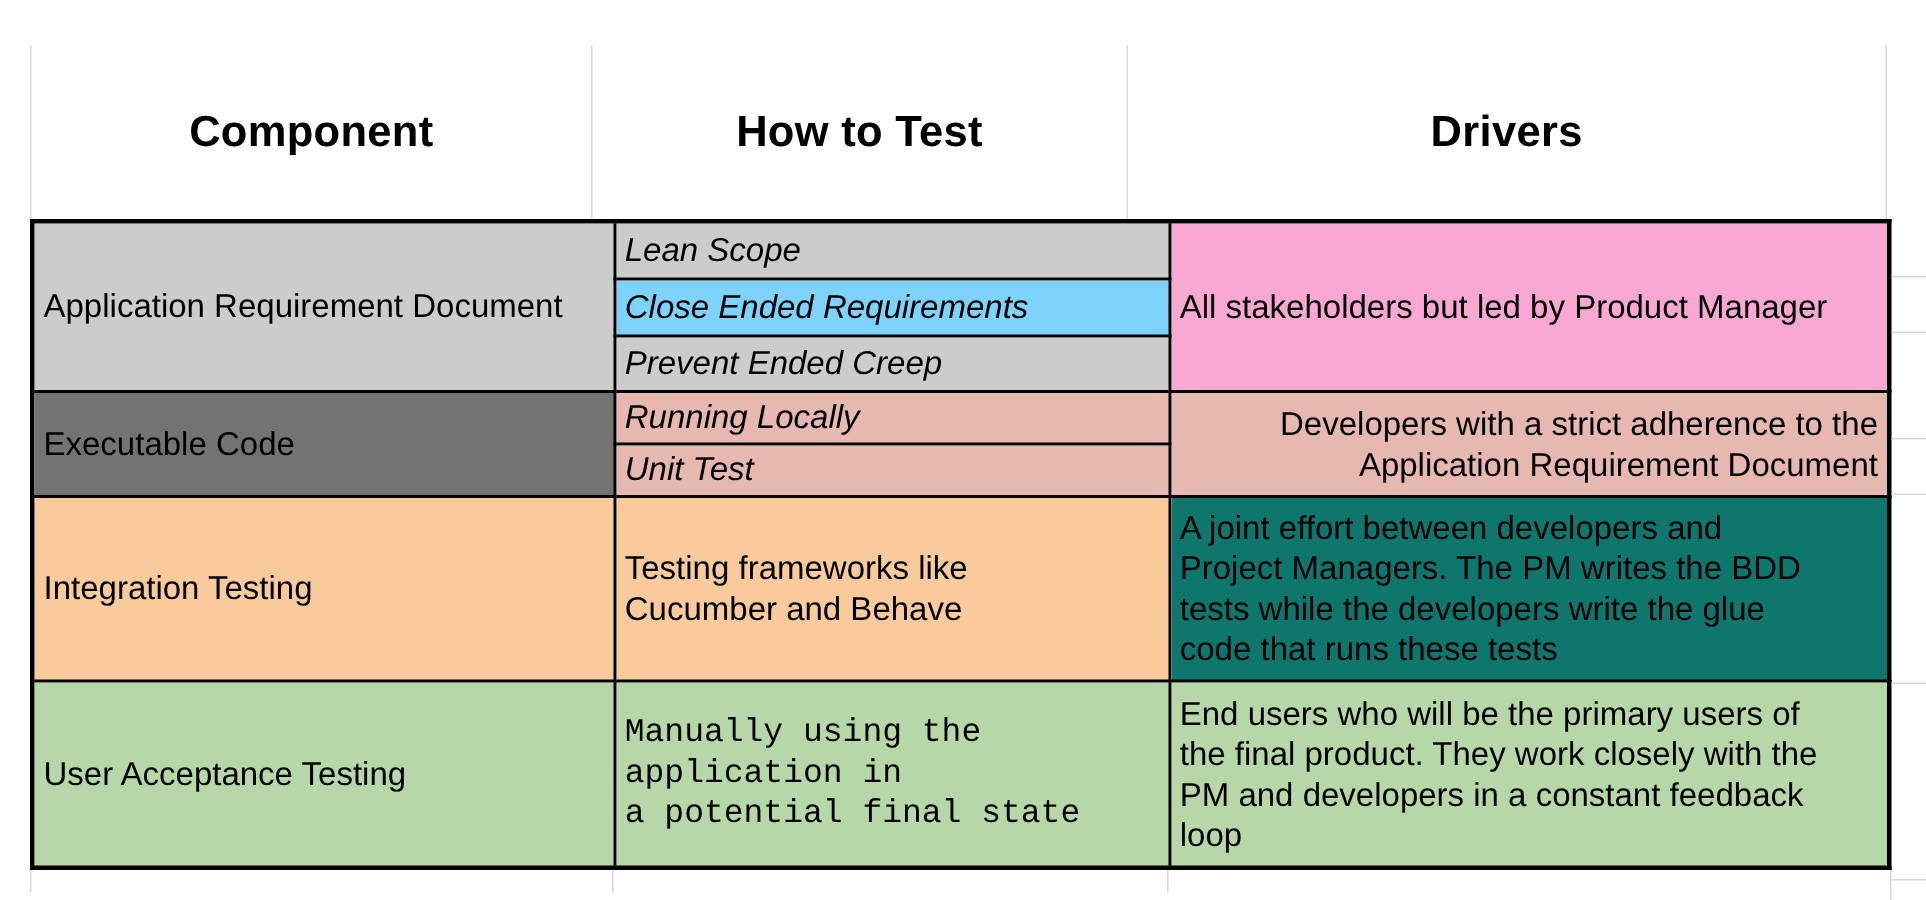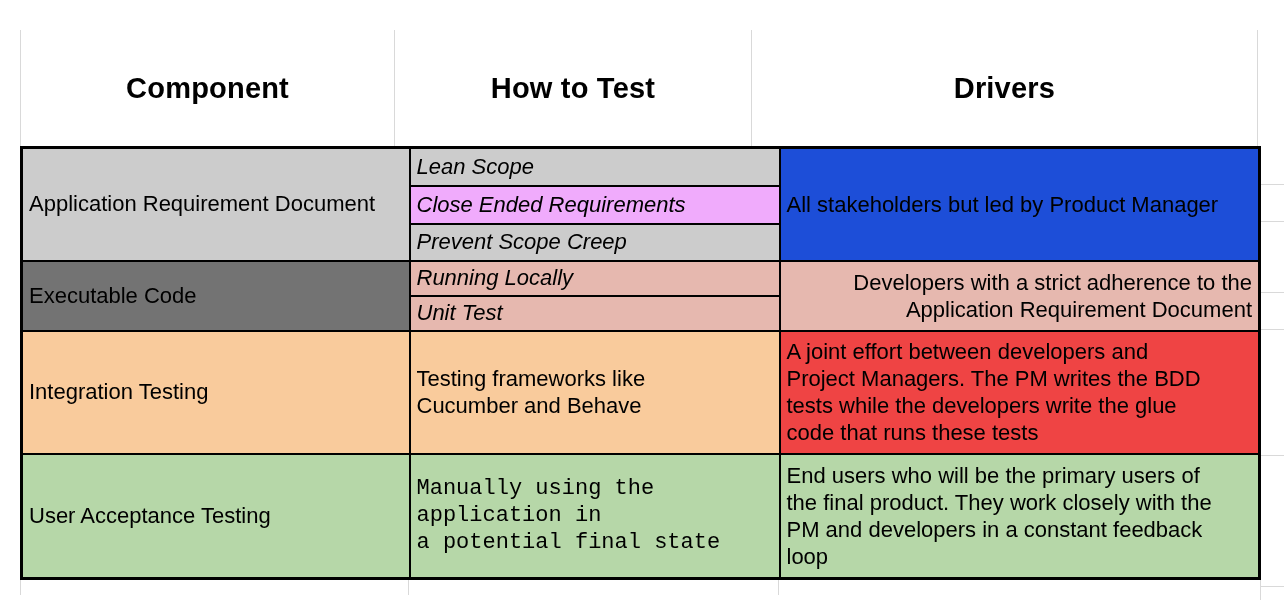--- a/index.html
+++ b/index.html
@@ -59,44 +59,44 @@
     <colgroup>
         <col style="width:388px">
         <col style="width:370px">
         <col style="width:480px">
       </colgroup>
     <tbody>
 
       <tr class="h38">
         <td rowspan="3" style="background-color: rgb(204, 204, 204);">Application Requirement Document</td>
         <td class="italic" style="background-color: rgb(204, 204, 204);">Lean Scope</td>
-        <td rowspan="3" class="multiline" style="background-color: #1d4ed8;">All stakeholders but led by Product Manager</td>
+        <td rowspan="3" class="multiline" style="background-color: #f9a8d4;">All stakeholders but led by Product Manager</td>
       </tr>
       <tr class="h38">
-        <td class="italic" style="background-color: #f0abfc;">Close Ended Requirements</td>
+        <td class="italic" style="background-color: #7dd3fc;">Close Ended Requirements</td>
       </tr>
       <tr class="h37">
-        <td class="italic" style="background-color: rgb(204, 204, 204);">Prevent Scope Creep</td>
+        <td class="italic" style="background-color: rgb(204, 204, 204);">Prevent Ended Creep</td>
       </tr>
 
       <tr class="h35">
         <td rowspan="2" style="background-color: #737373;">Executable Code</td>
         <td class="italic" style="background-color: rgb(230, 184, 175);">Running Locally</td>
         <td rowspan="2" class="multiline" style="background-color: rgb(230, 184, 175); text-align: right;">Developers with a strict adherence to the
 Application Requirement Document</td>
       </tr>
       <tr class="h35">
         <td class="italic" style="background-color: rgb(230, 184, 175);">Unit Test</td>
       </tr>
 
       <tr class="h123">
         <td style="background-color: rgb(249, 203, 156);">Integration Testing</td>
         <td class="multiline" style="background-color: rgb(249, 203, 156);">Testing frameworks like
 Cucumber and Behave</td>
-        <td class="multiline" style="background-color: #ef4444;">A joint effort between developers and
+        <td class="multiline" style="background-color: #0f766e;">A joint effort between developers and
 Project Managers. The PM writes the BDD
 tests while the developers write the glue
 code that runs these tests</td>
       </tr>
 
       <tr class="h125">
         <td style="background-color: rgb(182, 215, 168);">User Acceptance Testing</td>
         <td class="multiline" style="background-color: rgb(182, 215, 168); font-family: Liberation Mono, monospace;">Manually using the application in
 a potential final state</td>
         <td class="multiline" style="background-color: rgb(182, 215, 168);">End users who will be the primary users of

